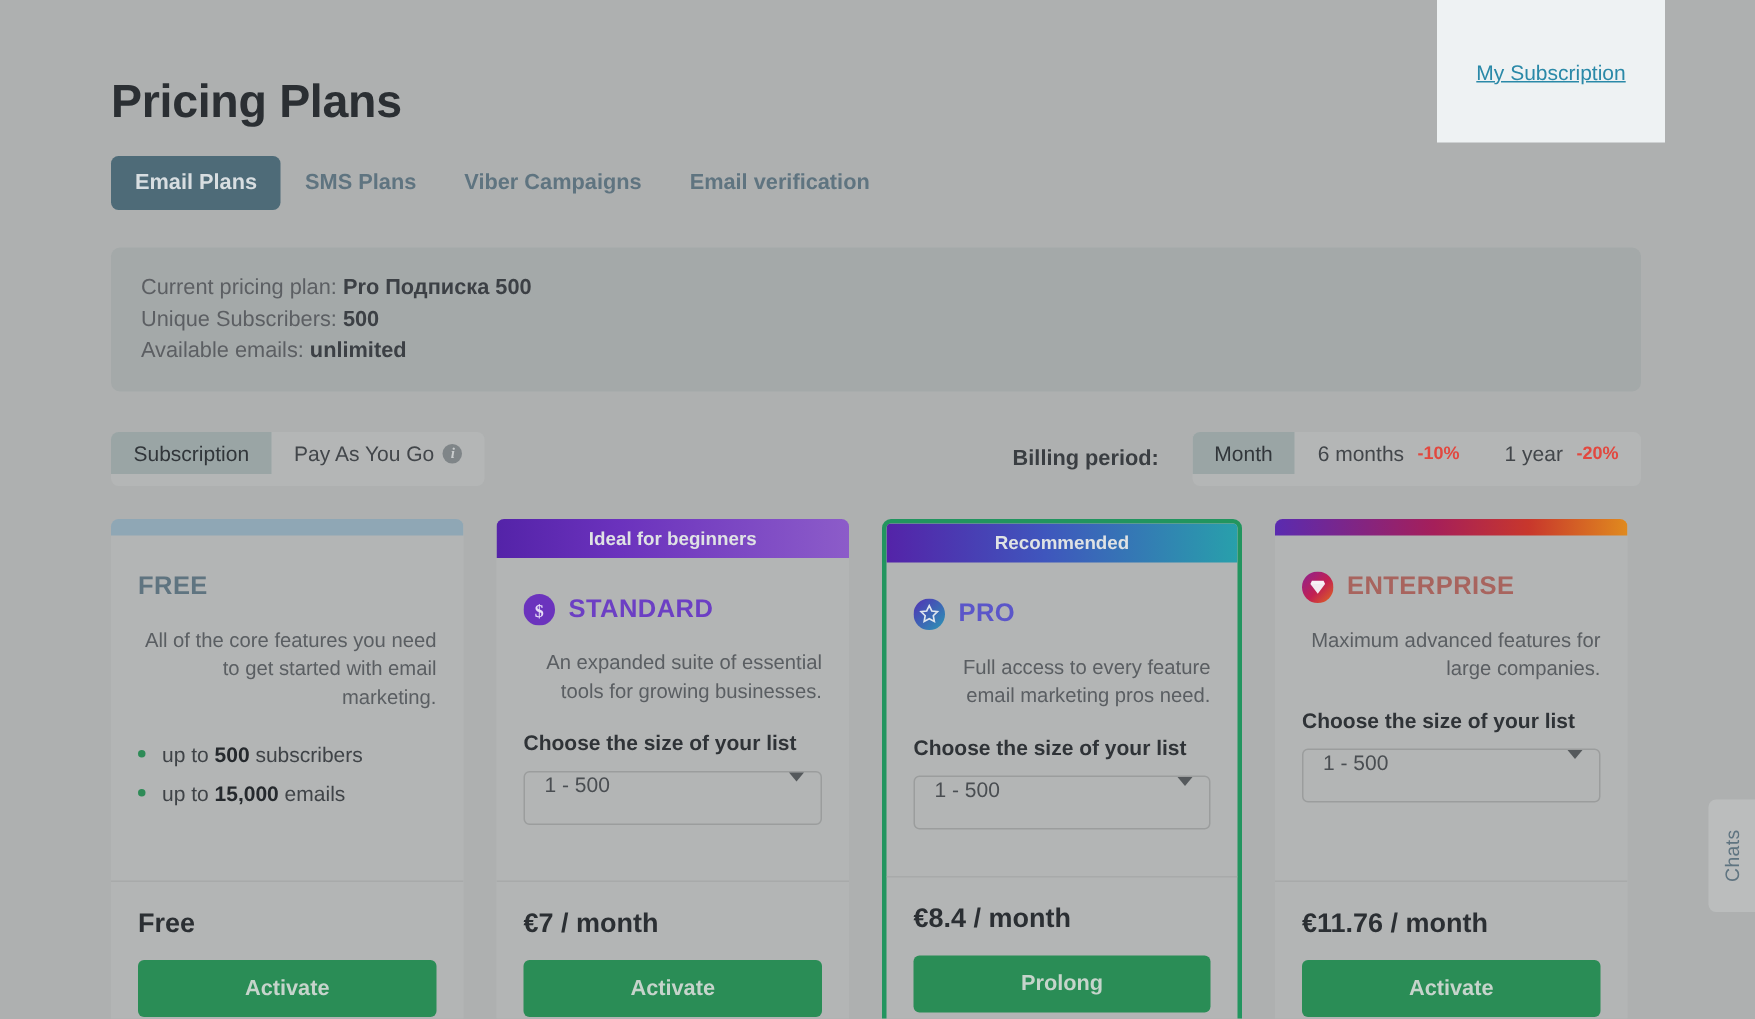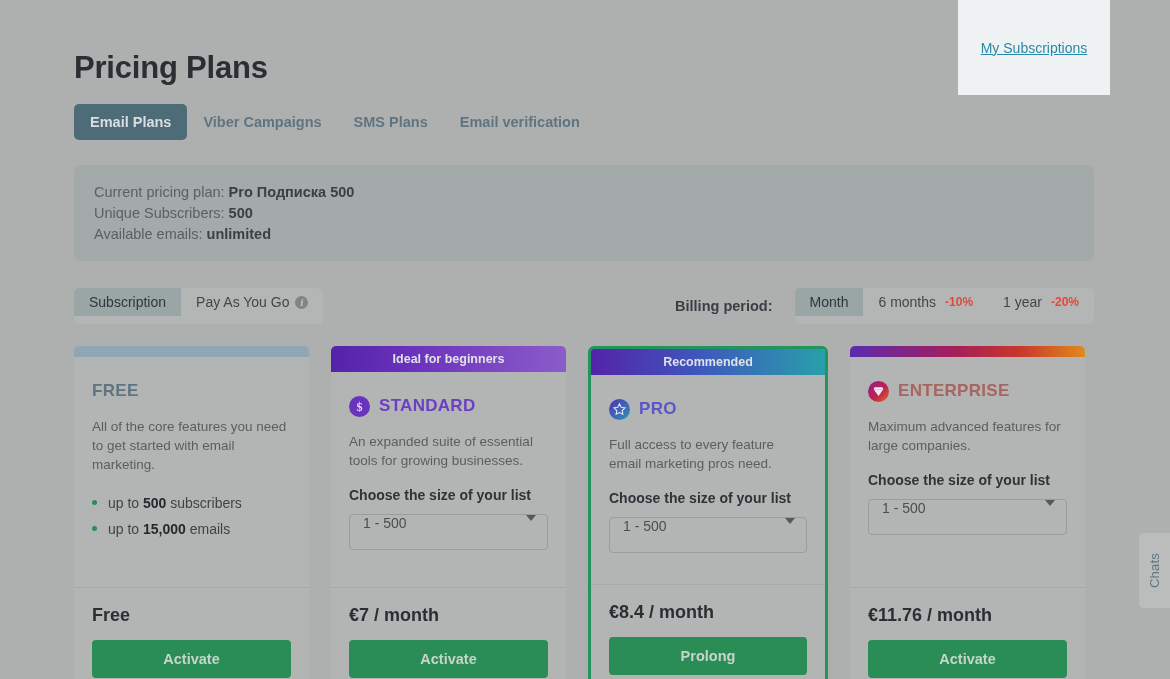--- a/index.html
+++ b/index.html
@@ -203,20 +203,21 @@
     justify-content: center;
     flex: 0 0 21px;
   }
   .badge-icon svg { display: block; }
 
   .plan-desc {
     margin-top: 14px;
     font-size: 13.5px;
     color: #5a5e62;
     line-height: 19px;
+    text-align: right;
   }
   .choose-label {
     margin-top: 17px;
     font-size: 14px;
     font-weight: bold;
     color: #2f3337;
   }
   .select {
     margin-top: 11px;
     height: 36px;
@@ -327,22 +328,22 @@
 <body>
 
 <div class="page">
 
   <div class="content">
 
     <h1 class="page-title">Pricing Plans</h1>
 
     <div class="tabs" id="tabs">
         <div class="tab active">Email Plans</div>
+        <div class="tab">SMS Plans</div>
         <div class="tab">Viber Campaigns</div>
-        <div class="tab">SMS Plans</div>
         <div class="tab">Email verification</div>
       </div>
 
     <div class="info-box">
       <div class="info-line">
         <span>Current pricing plan:</span>
         <b>Pro Подписка 500</b>
       </div>
       <div class="info-line">
         <span>Unique Subscribers:</span>
@@ -477,20 +478,20 @@
               <span>1 - 500</span>
               <span class="caret"></span>
             </div>
           </div>
           <div class="card-foot"><div class="price">€11.76 / month</div><button class="cta">Activate</button></div>
         </div>
       </div>
   </div>
 
   <div class="subs-panel">
-    <span class="subs-link">My Subscriptions</span>
+    <span class="subs-link">My Subscription</span>
   </div>
 
   <div class="chats-tab">
     <span>Chats</span>
   </div>
 
 </div>
 
 </body></html>

